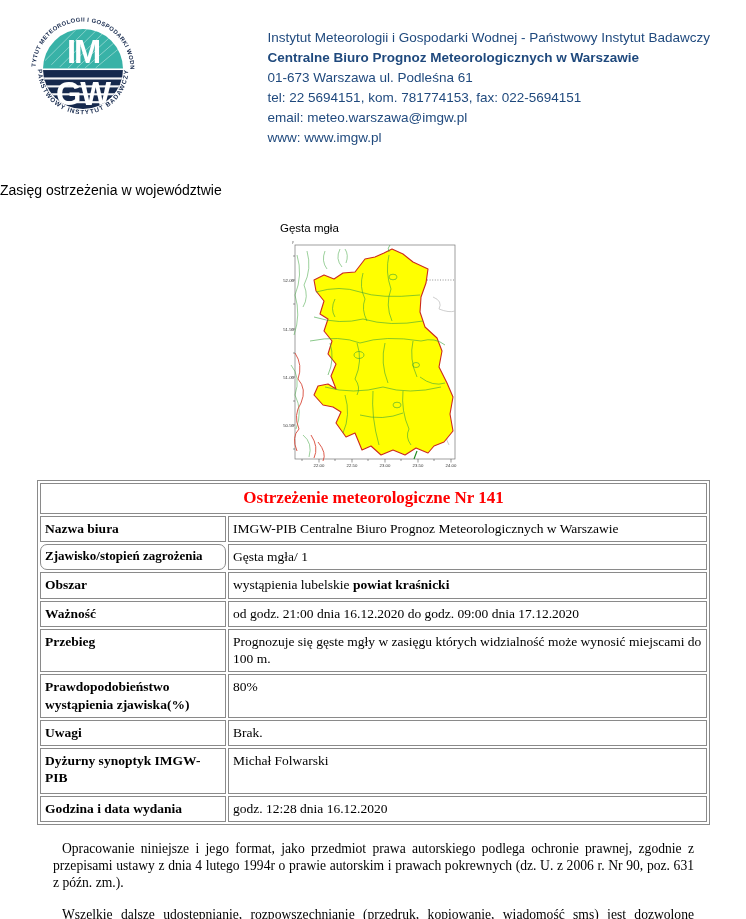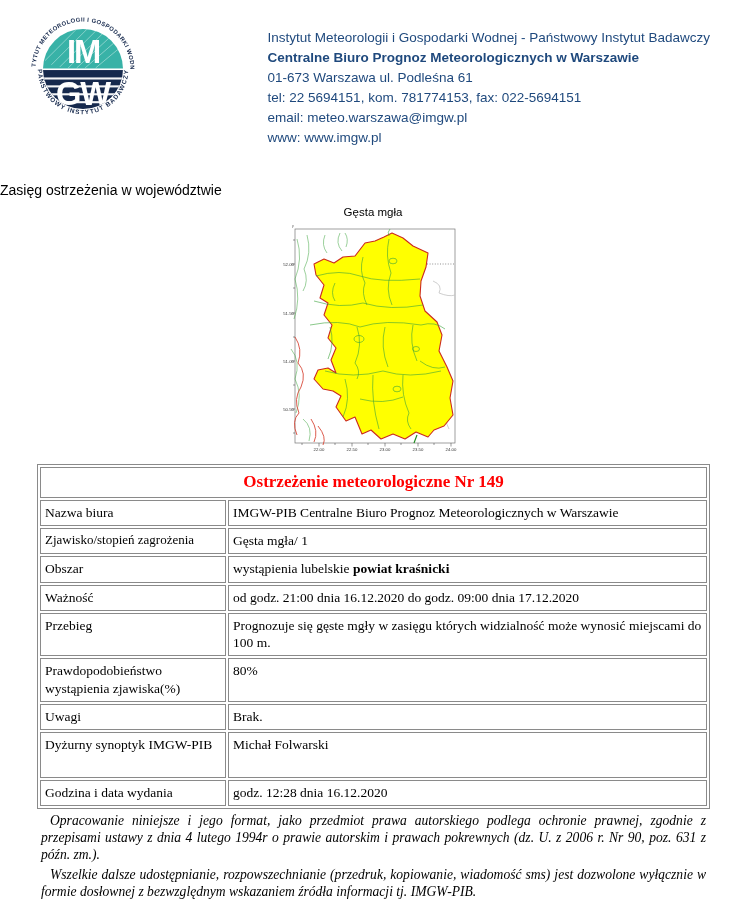--- a/index.html
+++ b/index.html
@@ -7,36 +7,36 @@
 
   
   .header { position:relative; height:162px; }
   .logo { position:absolute; left:24px; top:10px; }
   .header-text { position:absolute; right:36px; top:28px; 
                  font-family:"Liberation Sans", sans-serif; font-size:13.5px; line-height:20px; color:#1f497d; }
   .header-text .bold { font-weight:bold; }
 
   
   .section-title { text-align:left; font-family:"Liberation Sans", sans-serif; font-size:14px; margin-top:20px; }
-  .map-block { width:186px; margin:8px auto 0 auto; text-align:center; }
+  .map-block { width:186px; margin:24px auto 0 auto; text-align:left; }
   .map-caption { font-family:"Liberation Sans", sans-serif; font-size:11.5px; margin-bottom:3px; }
 
   
   table.warn { width:673px; margin:4px 0 0 37px; border-collapse:separate; border-spacing:2px;
                border:1px solid #8a8a8a; background:#fff; font-size:13.5px; }
   table.warn td { border:1px solid #8a8a8a; padding:3px 4px 4px 4px; vertical-align:top; line-height:1.28; }
   td.title-cell { text-align:center; font-weight:bold; font-size:17px; color:#ff0000; padding:8px 2px; }
-  td.lbl { width:176px; font-weight:normal;margin-left:13px; }
-  td.lbl.nowrap { white-space:nowrap; font-size:13px; }
+  td.lbl { width:176px; font-weight:bold;margin-left:13px; }
+  td.lbl.nowrap { white-space:nowrap; font-size:13px;border-radius:7px; }
   td.val {}
   .val-bold { font-weight:bold; }
 
   
   .footer { width:673px; margin:2px 0 0 37px; font-size:13.6px; line-height:1.22; text-align:justify; }
-  .footer p { margin:4px; text-indent:9px;font-style:italic; }
+  .footer p { margin:16px; text-indent:9px; }
 
   svg text { font-family:"Liberation Sans", sans-serif; }
 </style>
 </head>
 <body>
 
 <div class="header">
   <div class="logo">
     <svg width="118" height="118" viewBox="0 0 112 112">
       <defs>
@@ -180,21 +180,21 @@
       <text x="100" y="230" text-anchor="middle">23.00</text>
       <text x="133" y="230" text-anchor="middle">23.50</text>
       <text x="166" y="230" text-anchor="middle">24.00</text>
     </g>
   </svg>
 </div>
 
 <table class="warn">
   <tbody>
     <tr>
-      <td class="title-cell" colspan="2">Ostrzeżenie meteorologiczne Nr 149</td>
+      <td class="title-cell" colspan="2">Ostrzeżenie meteorologiczne Nr 141</td>
     </tr>
     <tr>
       <td class="lbl">Nazwa biura</td>
       <td class="val">IMGW-PIB Centralne Biuro Prognoz Meteorologicznych w Warszawie</td>
     </tr>
     <tr>
       <td class="lbl nowrap">Zjawisko/stopień zagrożenia</td>
       <td class="val">Gęsta mgła/ 1</td>
     </tr>
     <tr>

